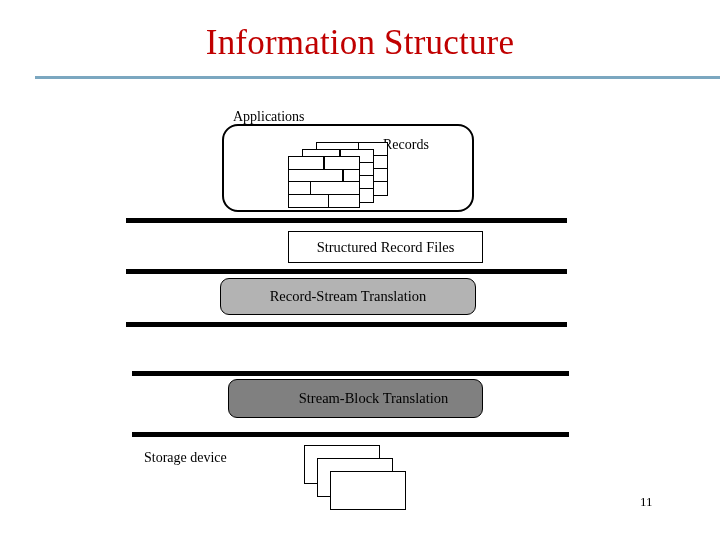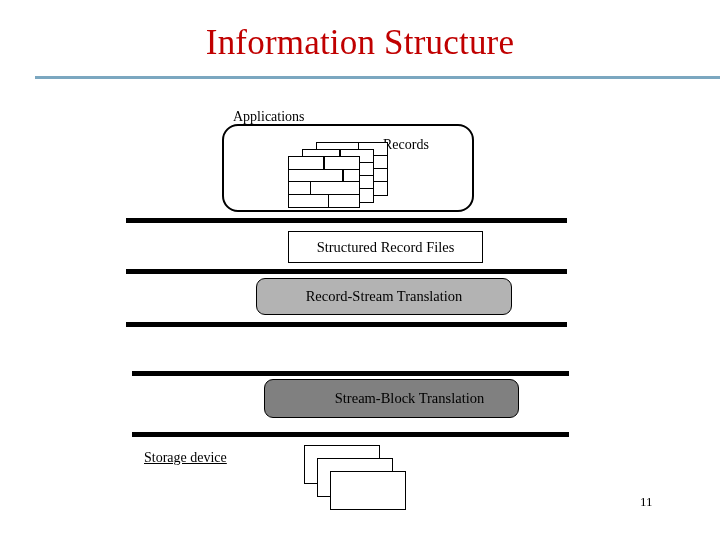--- a/index.html
+++ b/index.html
@@ -171,21 +171,20 @@
     border: 1.6px solid #000000;
     border-radius: 9px;
     box-sizing: border-box;
     display: flex;
     align-items: center;
     justify-content: center;
     font-size: 14.5px;
     color: #000000;
     white-space: nowrap;
     font-family: "Liberation Serif", "DejaVu Serif", serif;
-    margin-left: 36px;
   }
   #box-record-stream-translation {
     left: 220px;
     top: 278px;
     width: 256px;
     height: 37px;
     background: #b3b3b3;
   }
   #box-stream-block-translation {
     left: 228px;
@@ -193,21 +192,20 @@
     width: 255px;
     height: 39px;
     background: #808080;
     padding-left: 36px;
   }
 
   
   #storage-device-label {
     left: 144px;
     top: 449px;
-    text-decoration: underline;
   }
   #storage-stack {
     position: absolute;
     left: 304px;
     top: 445px;
     width: 100px;
     height: 65px;
   }
   .disk-plate {
     position: absolute;

